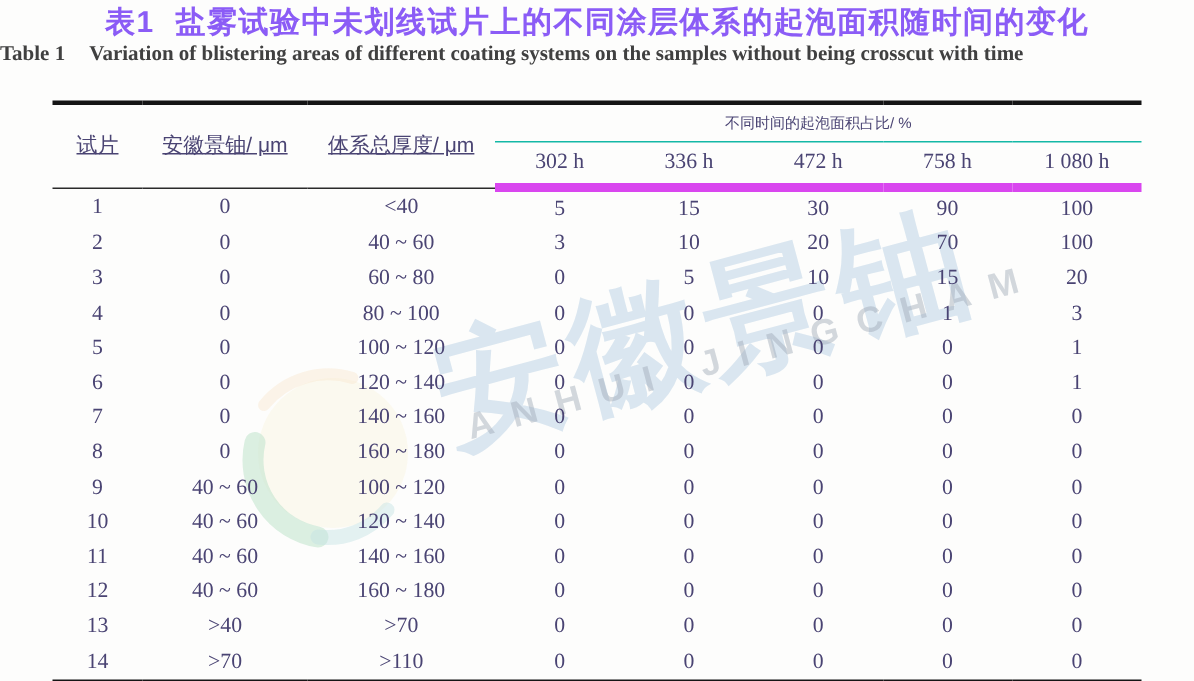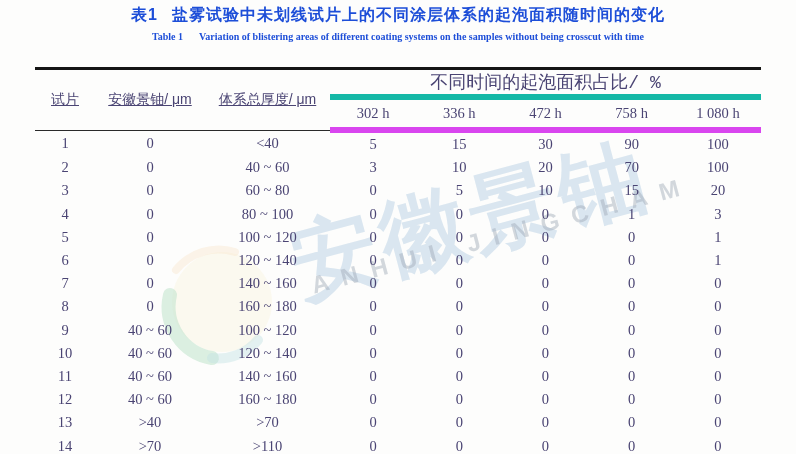--- a/index.html
+++ b/index.html
@@ -8,29 +8,28 @@
     width:796px;height:454px;
     background:#fdfdfc;
     overflow:hidden;
     font-family:"Liberation Serif", serif;
   }
   
   .title-zh{
     position:absolute;top:4px;left:0;width:100%;
     text-align:center;
     font-family:"Liberation Sans", sans-serif;
-    font-weight:bold;font-size:16px;line-height:22px;
-    color:#1d4ed8;letter-spacing:1px;
+    font-weight:bold;font-size:20px;line-height:22px;
+    color:#8b5cf6;letter-spacing:1px;
   }
   .title-zh .zh-label{margin-right:14px;}
   .title-en{
     position:absolute;top:28px;left:0;width:100%;
-    text-align:center;
-    font-weight:bold;font-size:10px;line-height:18px;
-    color:#1d4ed8;
+    font-weight:bold;font-size:14px;line-height:18px;
+    color:#404040;
   }
   .title-en .en-label{margin-right:16px;}
   .title-en .en-line2{display:block;margin-top:2px;}
   
   .watermark{position:absolute;inset:0;pointer-events:none;z-index:1;}
   .wm-zh{
     position:absolute;left:286px;top:168px;width:390px;
     font-family:"Liberation Sans", sans-serif;
     font-weight:bold;font-size:86px;line-height:96px;
     letter-spacing:6px;white-space:nowrap;
@@ -53,22 +52,22 @@
     border-top:3px solid #151515;
     border-bottom:3px solid #151515;
     font-size:14.5px;color:#4a4473;
   }
   table.data th,table.data td{
     padding:0;text-align:center;vertical-align:middle;
     font-weight:normal;background:transparent;
   }
   th.h-zh{font-family:"Liberation Sans", sans-serif;font-size:14px;text-decoration:underline;}
   tr.spanner-row th.spanner{
-    height:24px;border-bottom:6px solid #14b8a6;
-    font-family:Liberation Mono, monospace;font-size:18px;
+    height:24px;border-bottom:1px solid #14b8a6;
+    font-family:Liberation Sans, sans-serif;font-size:10px;
   }
   tr.time-row th{height:27px;border-bottom:6px solid #d946ef;}
   th.rowspan-head{border-bottom:1px solid #2a2a2a;}
   tbody td{height:23.2px;}
   col.c-sample{width:60px;}
   col.c-primer{width:110px;}
   col.c-total{width:125px;}
   col.c-time{width:86.2px;}
 </style>
 </head>

